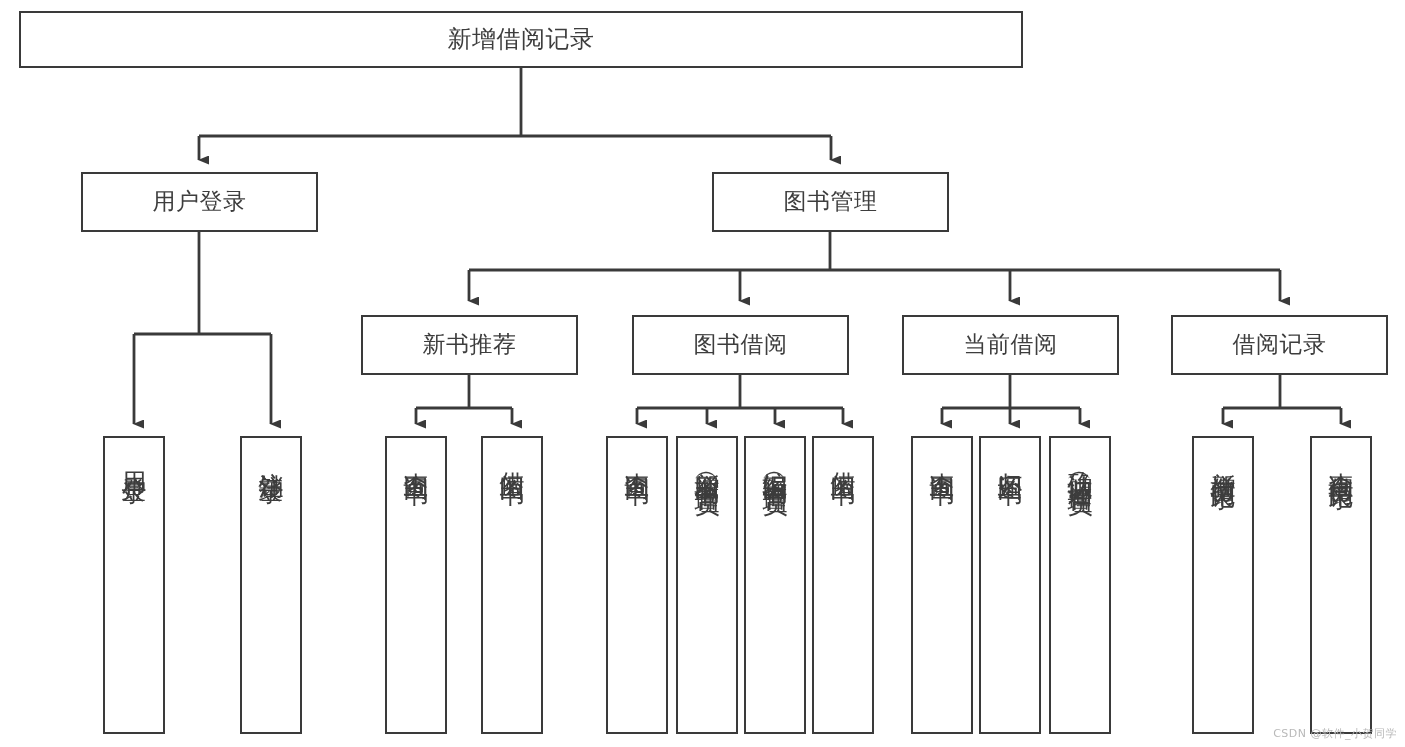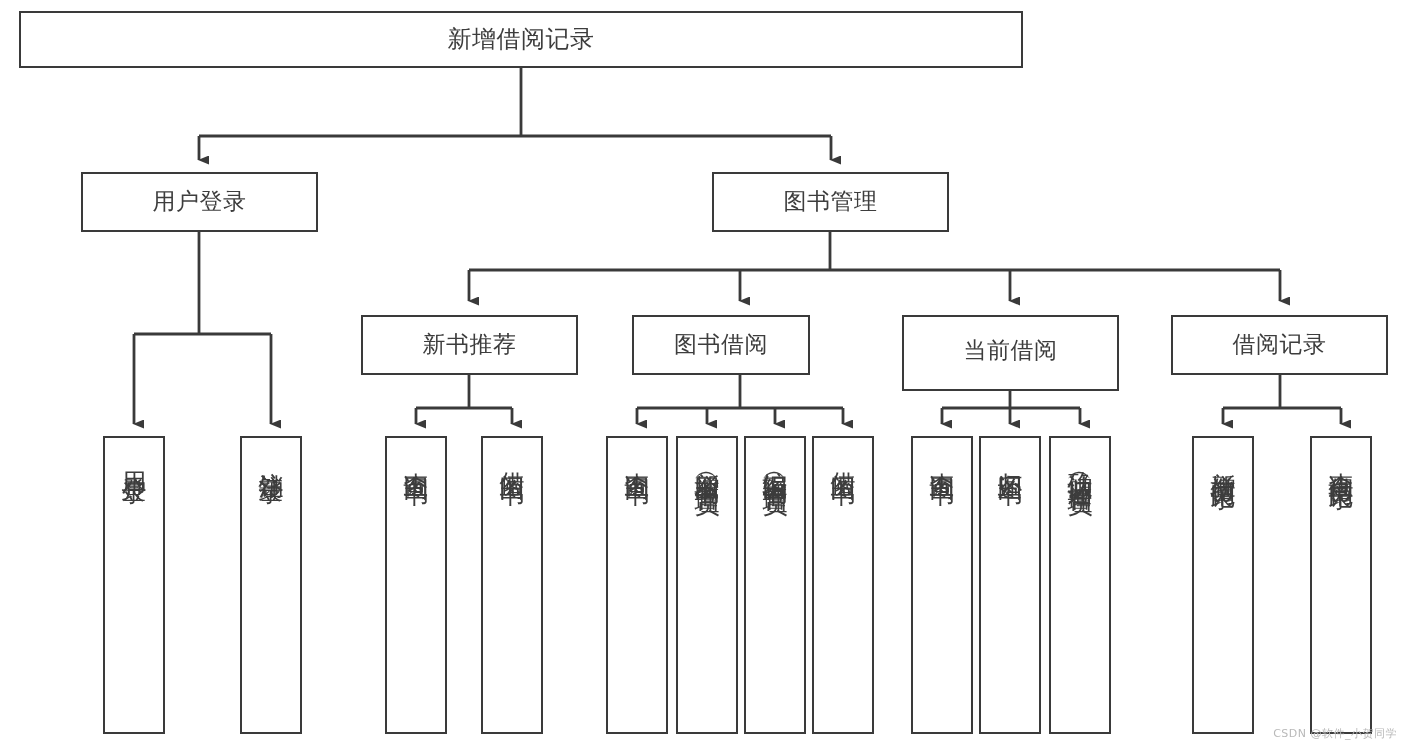--- a/index.html
+++ b/index.html
@@ -135,24 +135,24 @@
   <div class="node h" style="left:81px; top:172px; width:237px; height:60px;">
     <span class="node-label">用户登录</span>
   </div>
   <div class="node h" style="left:361px; top:315px; width:217px; height:60px;">
     <span class="node-label">新书推荐</span>
   </div>
 
   <div class="node h" style="left:712px; top:172px; width:237px; height:60px;">
     <span class="node-label">图书管理</span>
   </div>
-  <div class="node h" style="left:632px; top:315px; width:178px; height:60px;">
+  <div class="node h" style="left:632px; top:315px; width:217px; height:60px;">
     <span class="node-label">图书借阅</span>
   </div>
-  <div class="node h" style="left:902px; top:315px; width:217px; height:76px;font-family:Liberation Mono, monospace;">
+  <div class="node h" style="left:902px; top:315px; width:217px; height:60px;">
     <span class="node-label">当前借阅</span>
   </div>
   <div class="node h" style="left:1171px; top:315px; width:217px; height:60px;justify-content:center;">
     <span class="node-label">借阅记录</span>
   </div>
 
   <div class="node v" style="left:103px; top:436px; width:62px; height:298px;">
     <span class="node-label">用户登录</span>
   </div>
   <div class="node v" style="left:240px; top:436px; width:62px; height:298px;">

